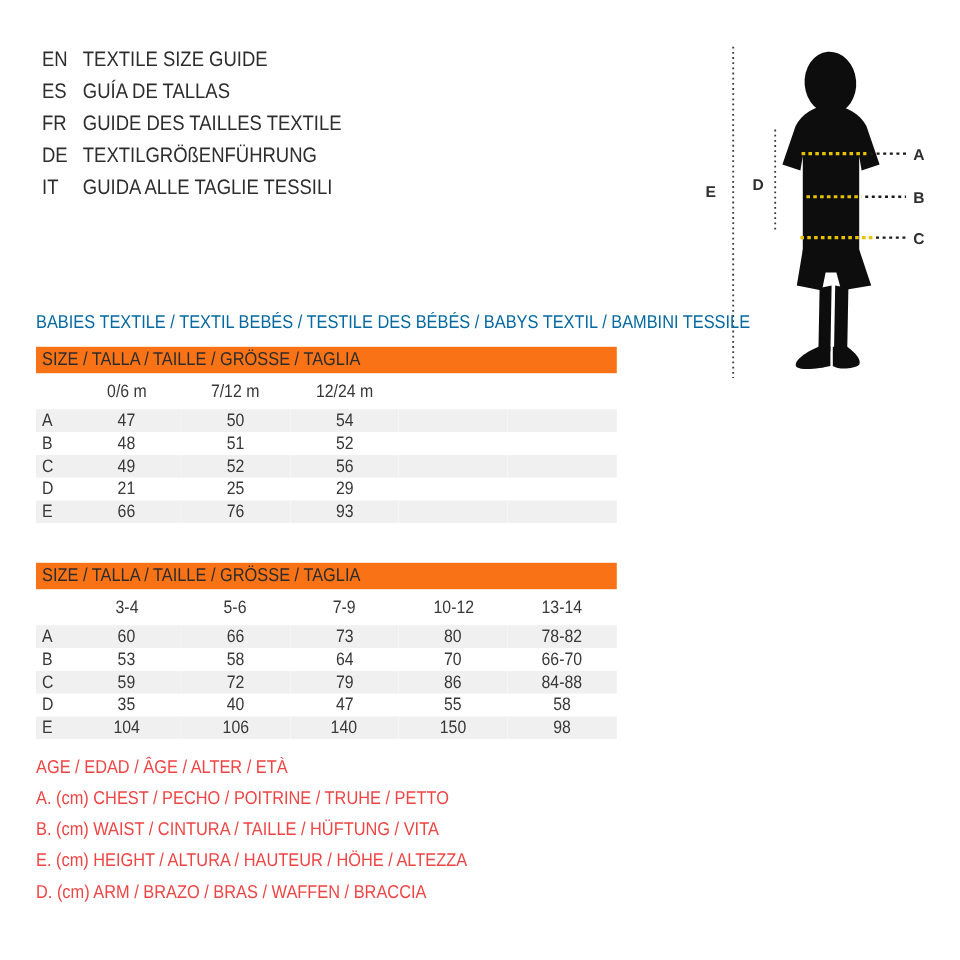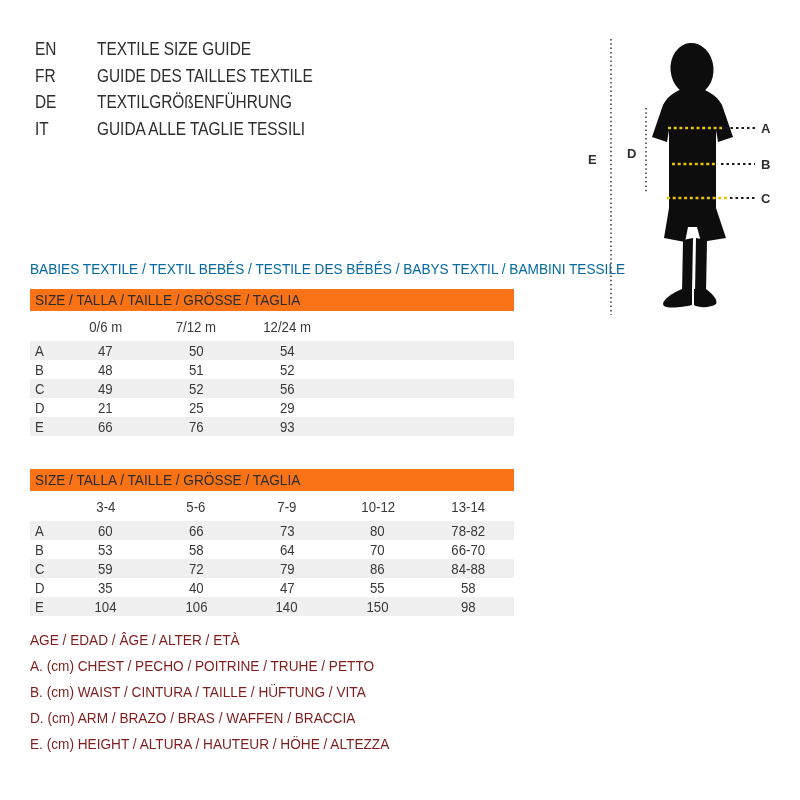--- a/index.html
+++ b/index.html
@@ -9,21 +9,21 @@
     color:#303030;position:relative;overflow:hidden;
     -webkit-font-smoothing:antialiased;
   }
   .page{position:absolute;inset:0;}
   
   .cl{display:inline-block;transform:scaleX(.88);transform-origin:0 50%;white-space:nowrap;}
   .cx{display:inline-block;transform:scaleX(.88);transform-origin:50% 50%;white-space:nowrap;}
 
   
   .lang-header{position:absolute;left:35px;top:36px;}
-  .lang-row{display:flex;height:26.8px;align-items:center;font-size:17.5px;color:#2d2d2d;gap:28px;}
+  .lang-row{display:flex;height:26.8px;align-items:center;font-size:17.5px;color:#2d2d2d;}
   .lang-code{width:34px;flex:0 0 34px;}
 
   
   .figure{position:absolute;left:585px;top:25px;width:195px;height:300px;}
 
   
   .sec-title{position:absolute;left:30px;font-size:15.5px;color:#0369a1;white-space:nowrap;}
   .babies-title{top:260px;}
   .children-title{top:446px;}
 
@@ -34,32 +34,36 @@
     background:#f97316;height:22px;line-height:22px;
     font-size:15.5px;color:#2c2c2c;padding-left:5px;
   }
   table.sizes{border-collapse:collapse;table-layout:fixed;width:484px;font-size:15px;color:#383838;}
   table.sizes td{padding:0;height:19px;text-align:center;overflow:hidden;}
   table.sizes tr.agerow td{height:30px;}
   table.sizes td.lbl{text-align:left;padding-left:5px;}
   tr.stripe{background:#f0f0f0;}
 
   
-  .legend{position:absolute;left:30px;top:627px;font-size:15.5px;color:#7f1d1d;}
+  .legend{position:absolute;left:30px;top:627px;font-size:15.5px;color:#ef4444;}
   .legend-line{height:26px;line-height:26px;white-space:nowrap;}
 </style>
 </head>
 <body>
 
 <div class="page">
 
   <div class="lang-header">
     <div class="lang-row">
       <span class="lang-code"><span class="cl">EN</span></span>
       <span class="cl">TEXTILE SIZE GUIDE</span>
+    </div>
+    <div class="lang-row">
+      <span class="lang-code"><span class="cl">ES</span></span>
+      <span class="cl">GUÍA DE TALLAS</span>
     </div>
     <div class="lang-row">
       <span class="lang-code"><span class="cl">FR</span></span>
       <span class="cl">GUIDE DES TAILLES TEXTILE</span>
     </div>
     <div class="lang-row">
       <span class="lang-code"><span class="cl">DE</span></span>
       <span class="cl">TEXTILGRÖßENFÜHRUNG</span>
     </div>
     <div class="lang-row">
@@ -234,17 +238,17 @@
         <td><span class="cx">98</span></td>
       </tr>
     </tbody>
       </table>
   </div>
 
   <div class="legend">
     <div class="legend-line"><span class="cl">AGE / EDAD / ÂGE / ALTER / ETÀ</span></div>
     <div class="legend-line"><span class="cl">A. (cm) CHEST / PECHO / POITRINE / TRUHE / PETTO</span></div>
     <div class="legend-line"><span class="cl">B. (cm) WAIST / CINTURA / TAILLE / HÜFTUNG / VITA</span></div>
+    <div class="legend-line"><span class="cl">E. (cm) HEIGHT / ALTURA / HAUTEUR / HÖHE / ALTEZZA</span></div>
     <div class="legend-line"><span class="cl">D. (cm) ARM / BRAZO / BRAS / WAFFEN / BRACCIA</span></div>
-    <div class="legend-line"><span class="cl">E. (cm) HEIGHT / ALTURA / HAUTEUR / HÖHE / ALTEZZA</span></div>
   </div>
 
 </div>
 
 </body></html>

